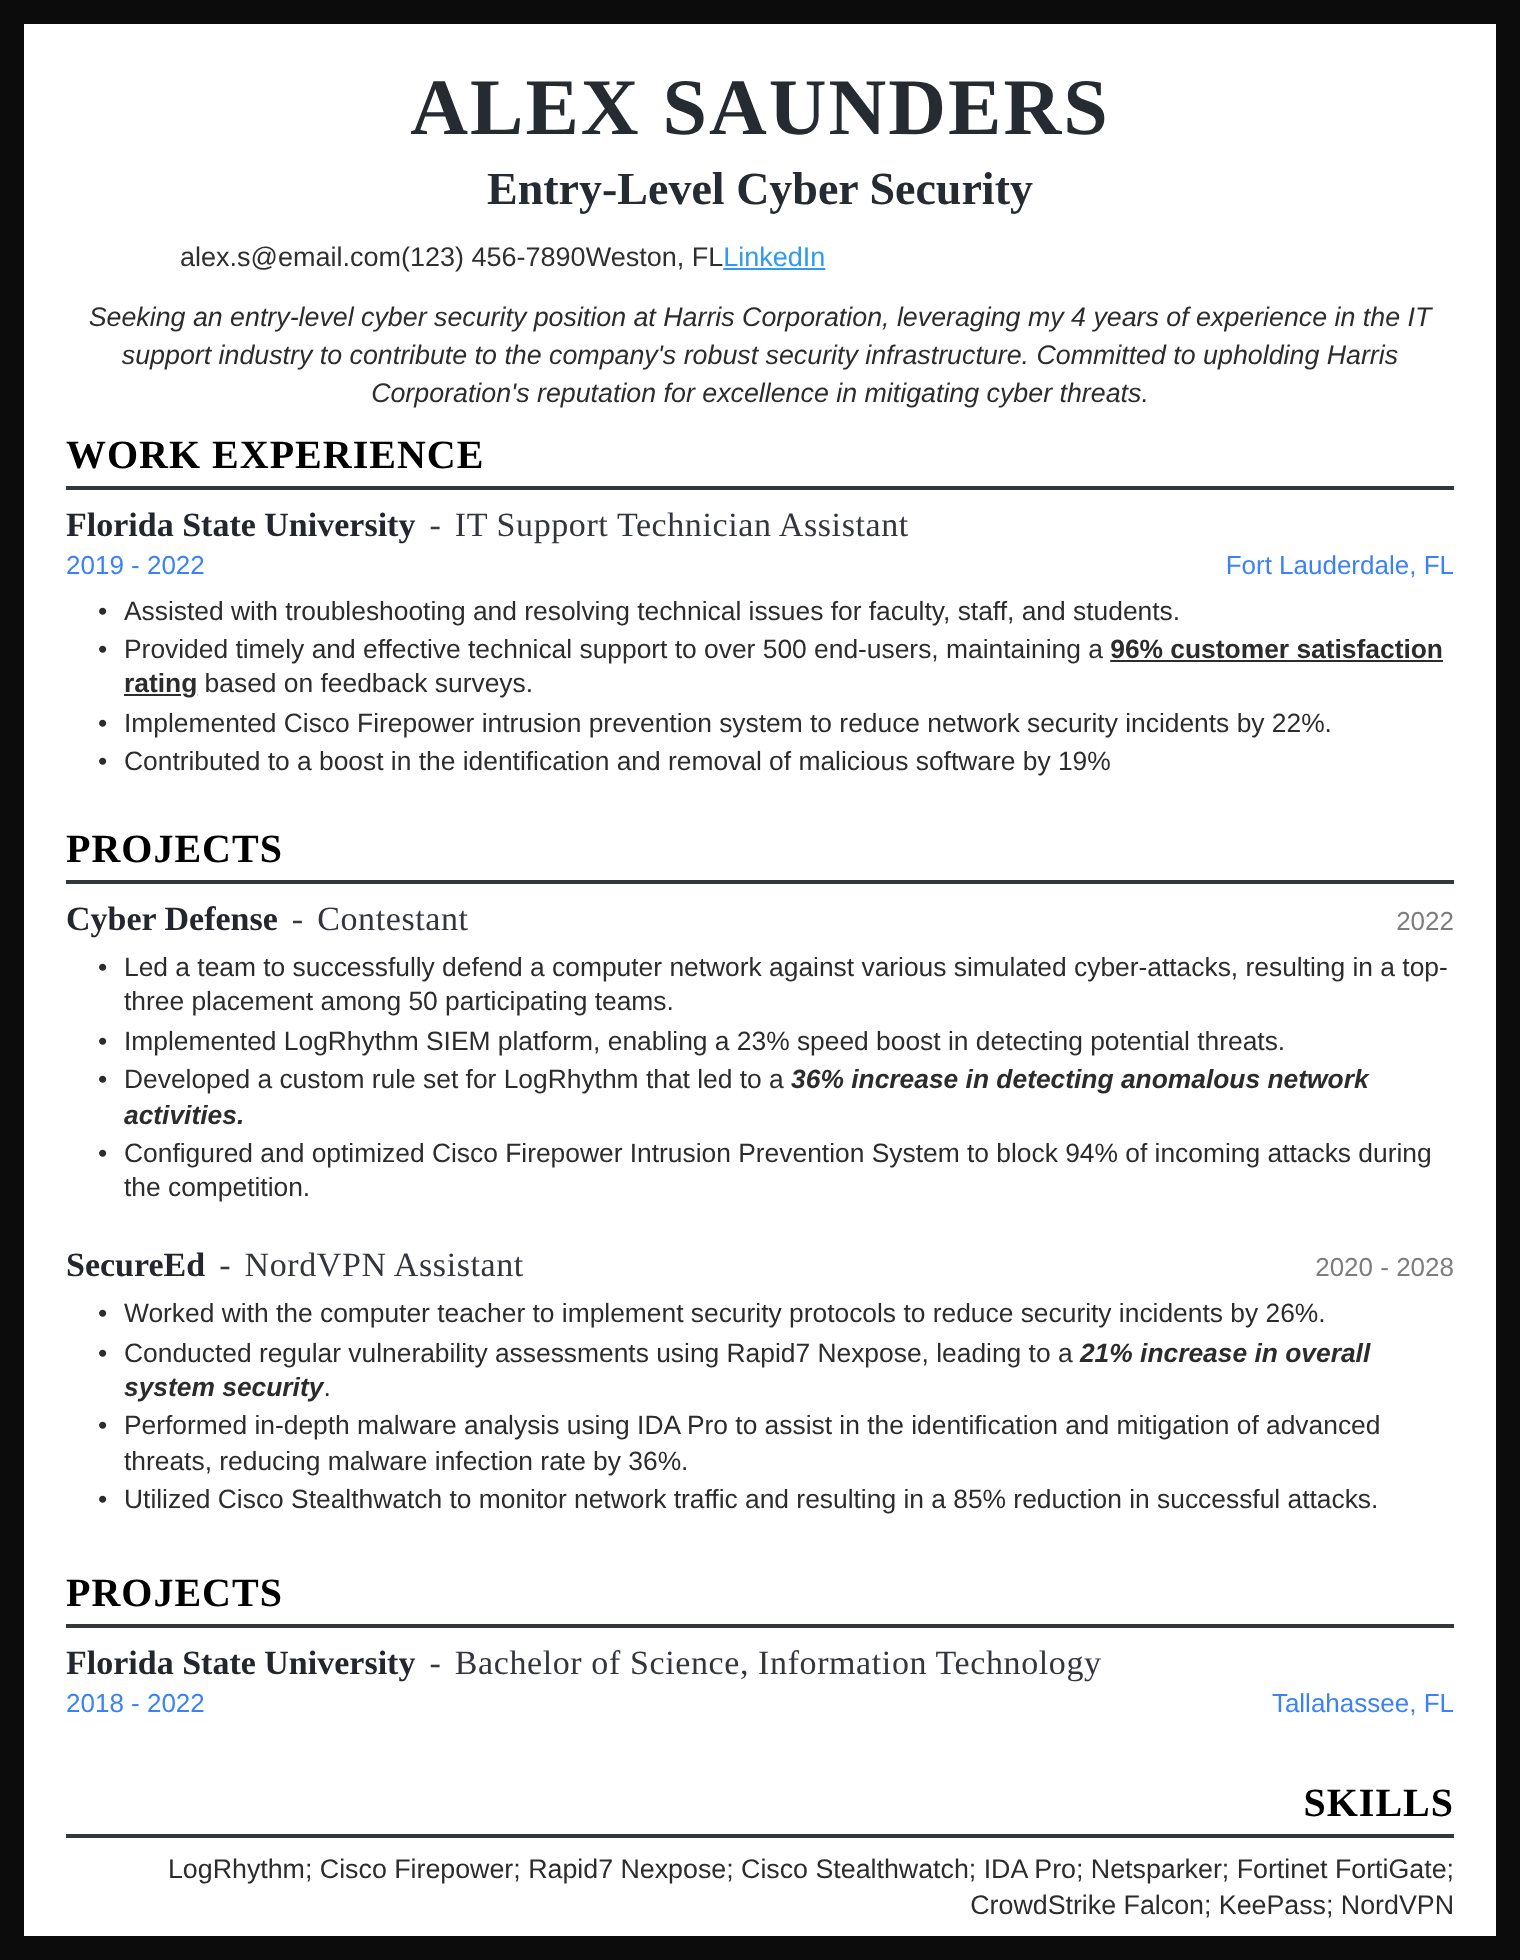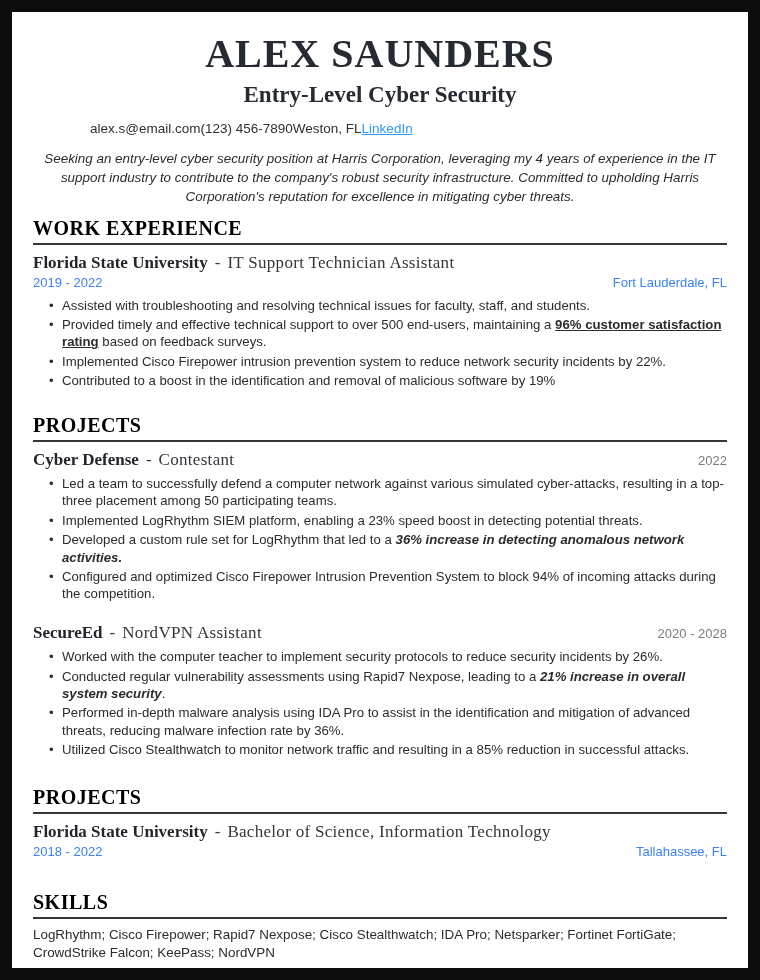--- a/index.html
+++ b/index.html
@@ -70,21 +70,21 @@
     font-weight: 700;
     letter-spacing: 0.5px;
     color: #000000;
     padding-bottom: 3px;
     border-bottom: 2px solid #33363b;
     line-height: 1.2;
   }
   .mt-work { margin-top: 10px; }
   .mt-projects { margin-top: 23px; }
   .mt-education { margin-top: 26px; }
-  .mt-skills { margin-top: 30px; }
+  .mt-skills { margin-top: 30px; text-align: right; }
   .entry { margin-top: 7px; }
   .entry + .entry { margin-top: 19px; }
   .entry-title-row {
     display: flex;
     align-items: baseline;
     font-family: "Liberation Serif", serif;
     font-size: 17px;
     line-height: 1.25;
   }
   .org { font-weight: 700; color: #23262c; }

